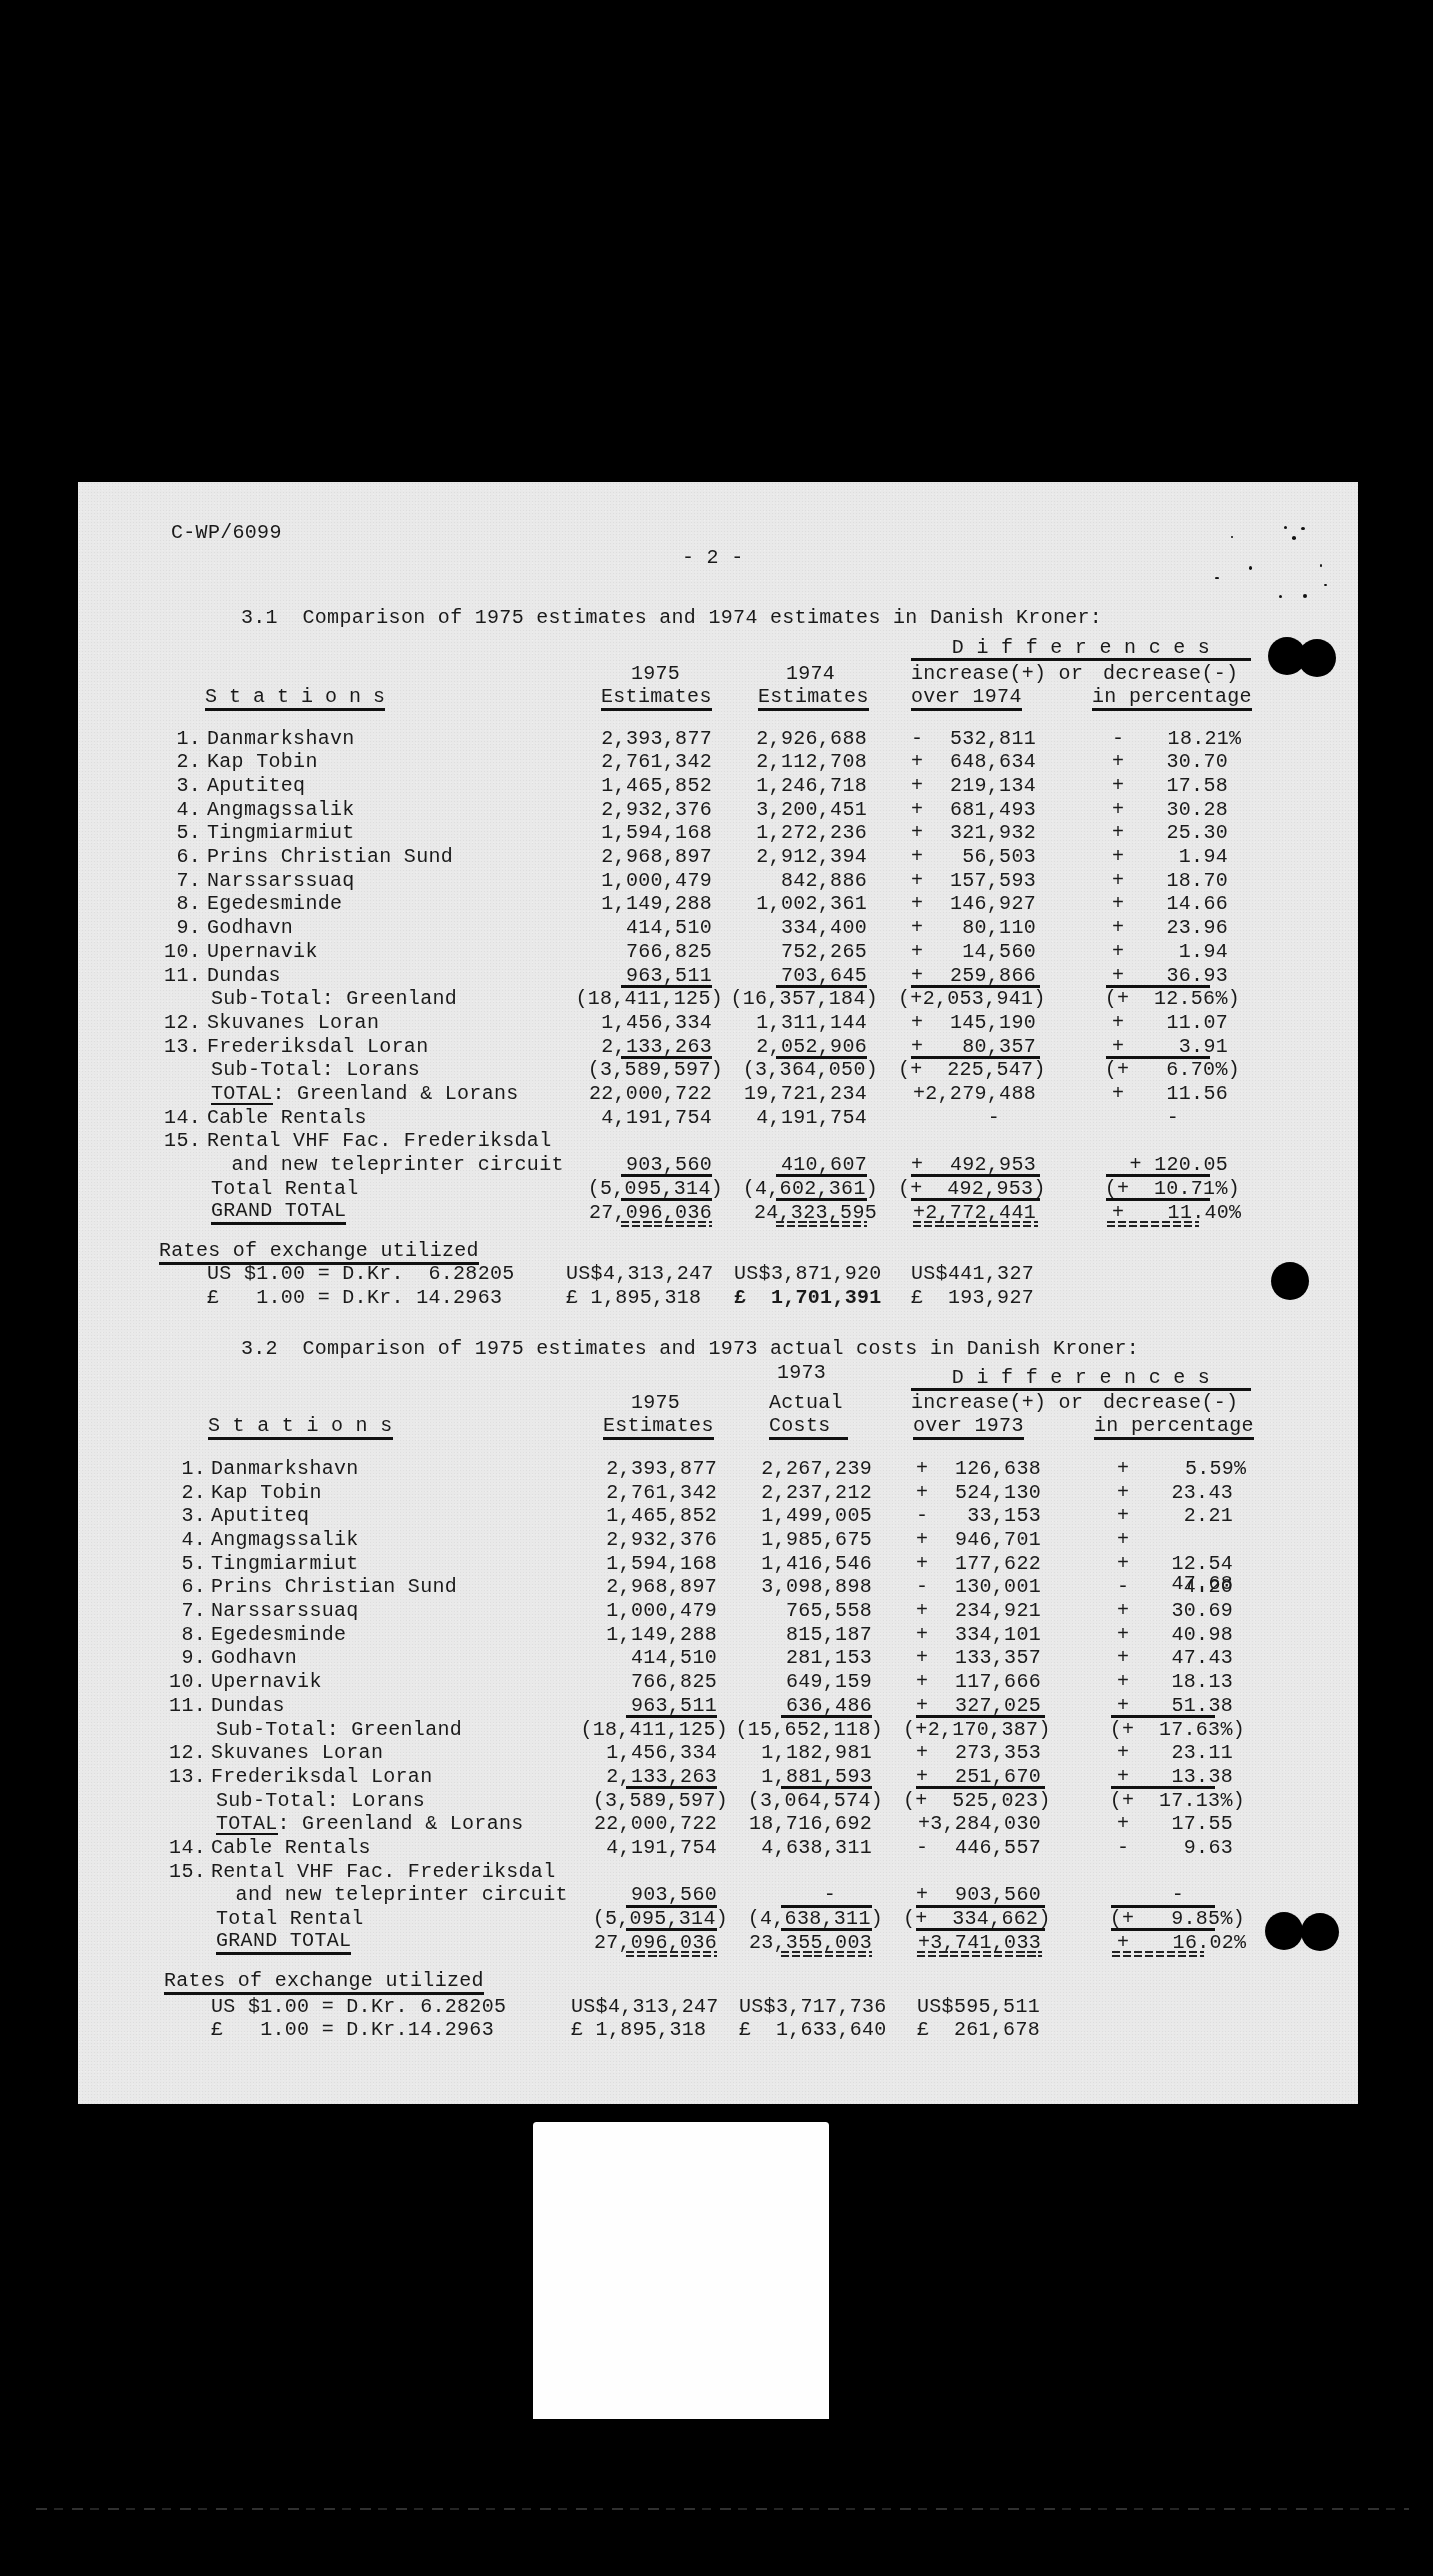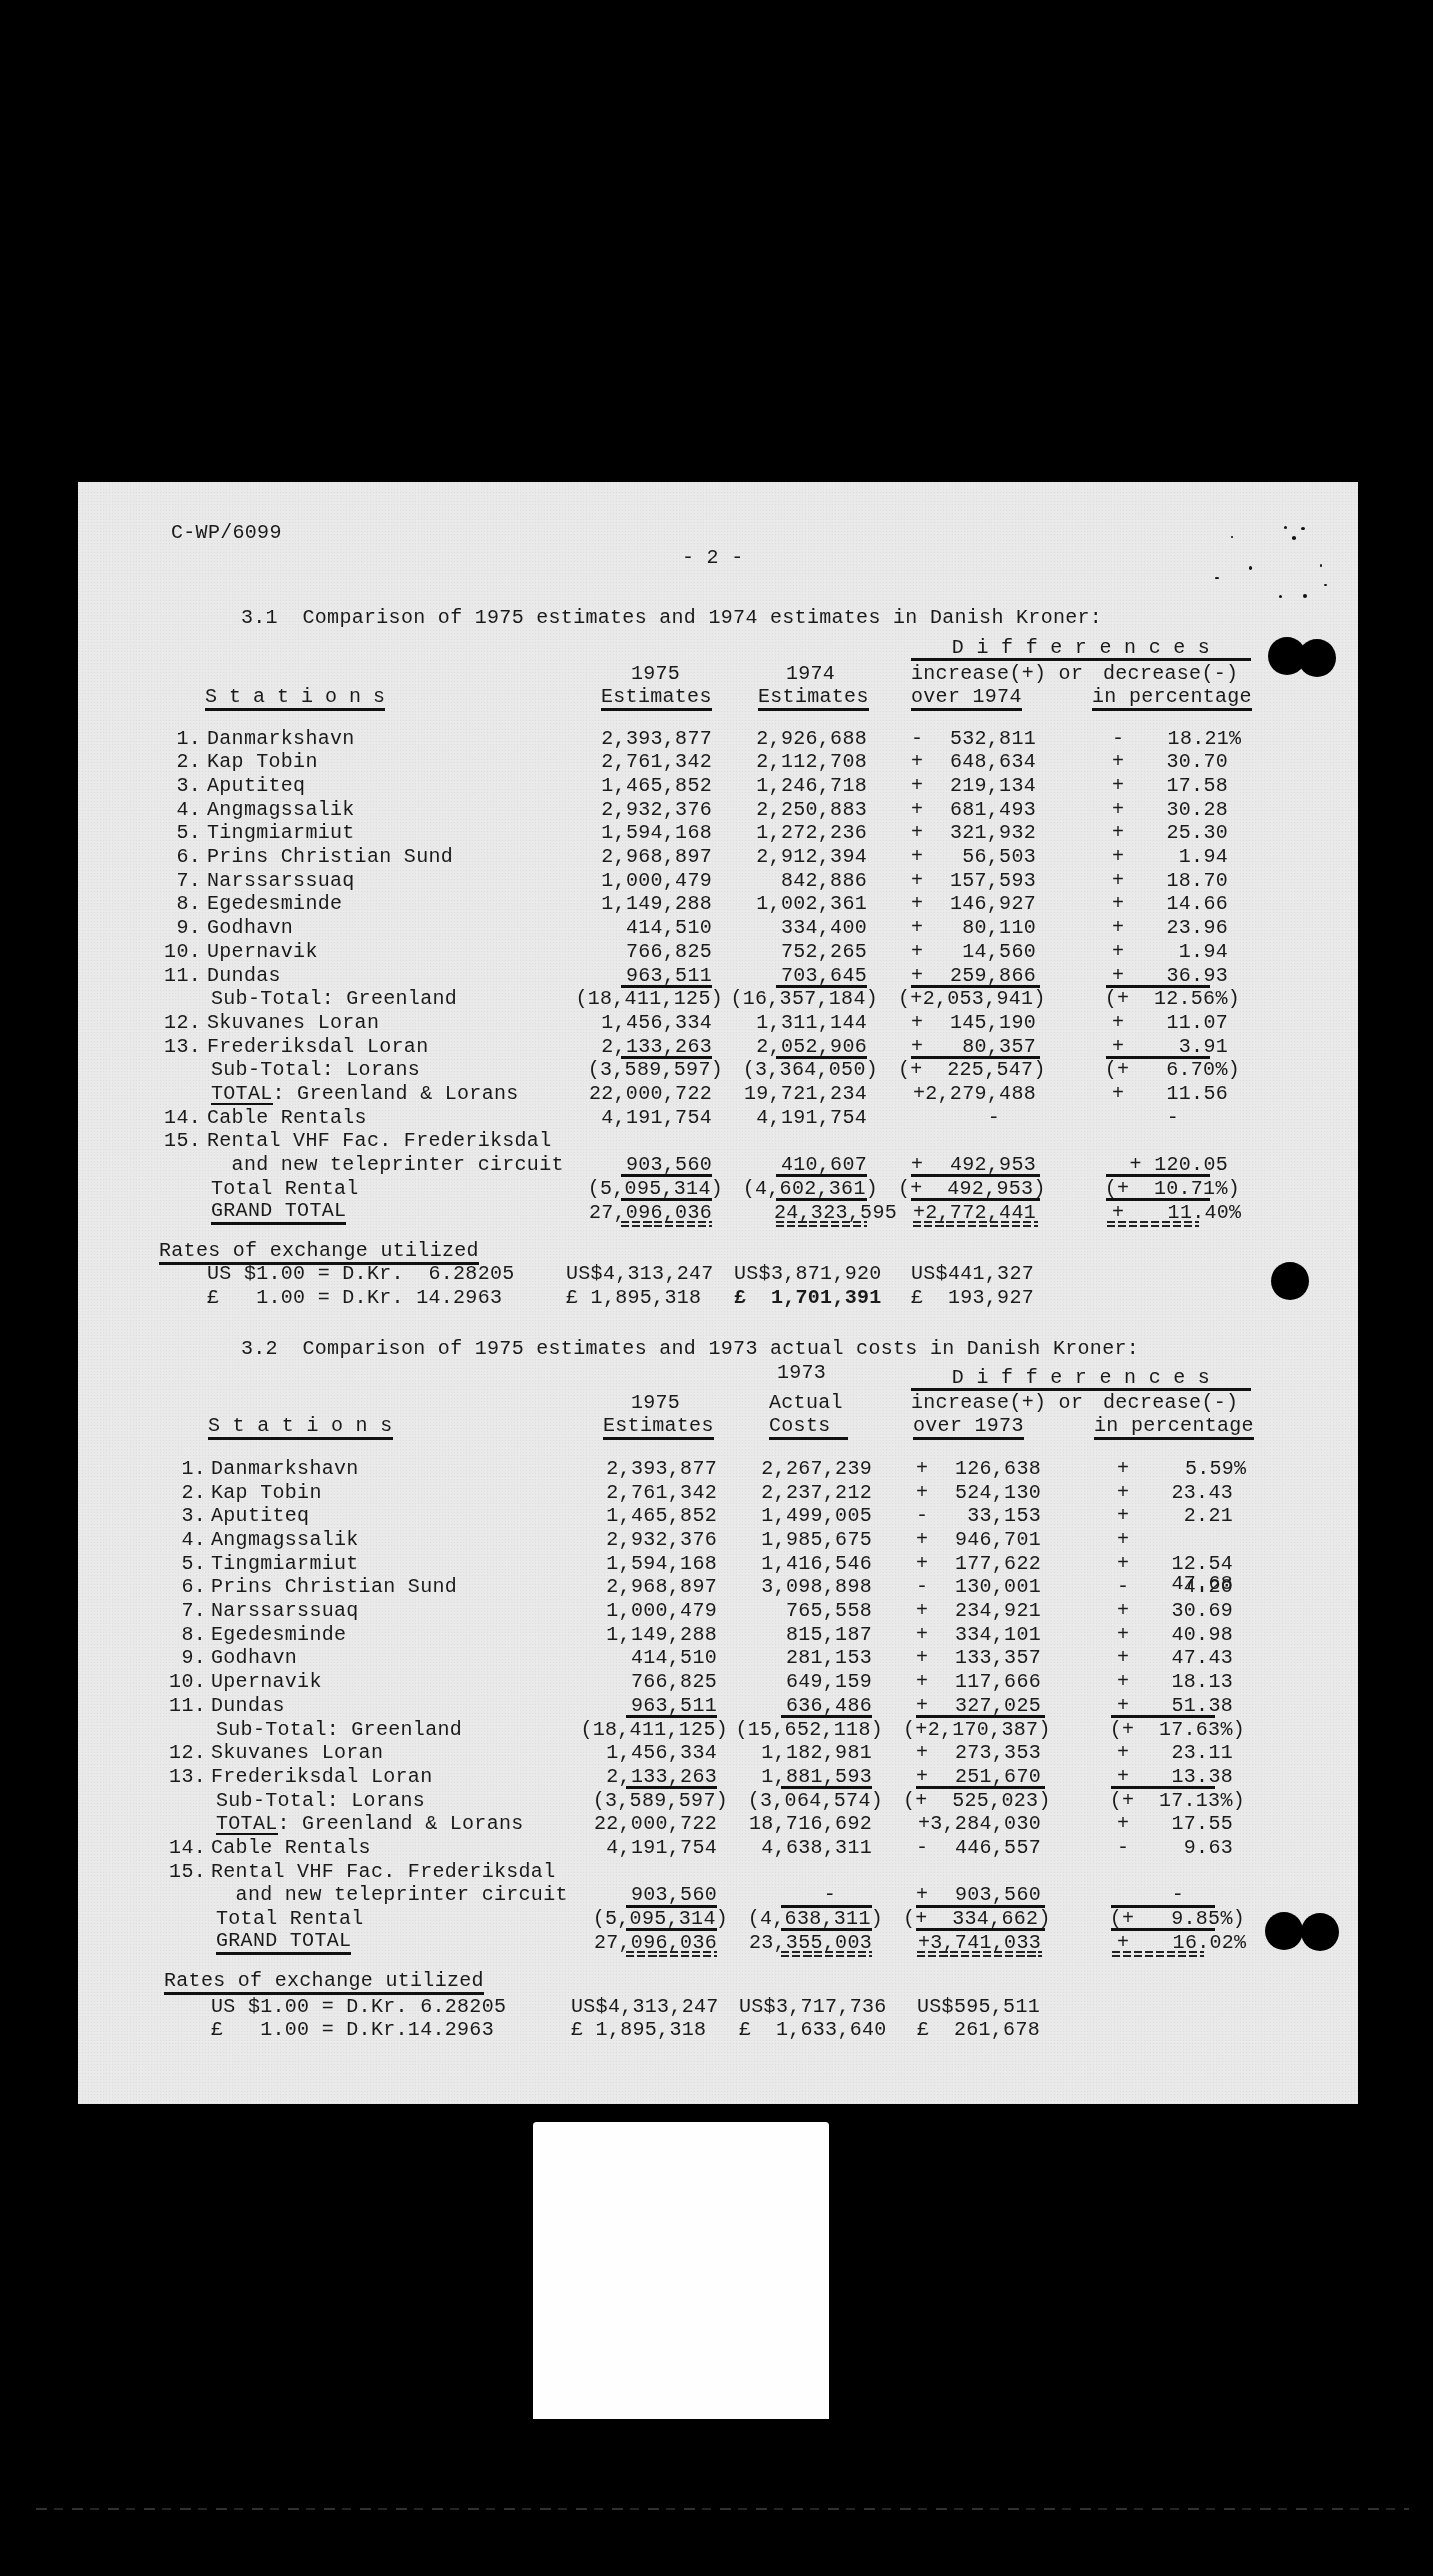--- a/index.html
+++ b/index.html
@@ -102,21 +102,21 @@
     <div class="t " style="left: 207px; top: 774px;">Aputiteq</div>
     <div class="t r" style="left: 530px; top: 774px; width: 182px;">1,465,852</div>
     <div class="t r" style="left: 685px; top: 774px; width: 182px;">1,246,718</div>
     <div class="t " style="left: 911px; top: 774px;">+</div>
     <div class="t r" style="left: 842px; top: 774px; width: 194px;">219,134</div>
     <div class="t " style="left: 1112px; top: 774px;">+</div>
     <div class="t r" style="left: 1034px; top: 774px; width: 194px;">17.58</div>
     <div class="t r" style="left: 152px; top: 798px; width: 49px; text-align: right;">4.</div>
     <div class="t " style="left: 207px; top: 798px;">Angmagssalik</div>
     <div class="t r" style="left: 530px; top: 798px; width: 182px;">2,932,376</div>
-    <div class="t r" style="left: 685px; top: 798px; width: 182px;">2,250,883</div>
+    <div class="t r" style="left: 685px; top: 798px; width: 182px;">3,200,451</div>
     <div class="t " style="left: 911px; top: 798px;">+</div>
     <div class="t r" style="left: 842px; top: 798px; width: 194px;">681,493</div>
     <div class="t " style="left: 1112px; top: 798px;">+</div>
     <div class="t r" style="left: 1034px; top: 798px; width: 194px;">30.28</div>
     <div class="t r" style="left: 152px; top: 821px; width: 49px; text-align: right;">5.</div>
     <div class="t " style="left: 207px; top: 821px;">Tingmiarmiut</div>
     <div class="t r" style="left: 530px; top: 821px; width: 182px;">1,594,168</div>
     <div class="t r" style="left: 685px; top: 821px; width: 182px;">1,272,236</div>
     <div class="t " style="left: 911px; top: 821px;">+</div>
     <div class="t r" style="left: 842px; top: 821px; width: 194px;">321,932</div>
@@ -239,21 +239,21 @@
     <div class="t " style="left: 211px; top: 1177px;">Total Rental</div>
     <div class="t r" style="left: 530px; top: 1177px; width: 182px; margin-left: 11px;">(5,095,314)</div>
     <div class="t r" style="left: 685px; top: 1177px; width: 182px; margin-left: 11px;">(4,602,361)</div>
     <div class="t " style="left: 911px; top: 1177px;"></div>
     <div class="t r" style="left: 842px; top: 1177px; width: 194px; margin-left: 9.7px;">(+  492,953)</div>
     <div class="t " style="left: 1112px; top: 1177px;"></div>
     <div class="t r" style="left: 1034px; top: 1177px; width: 194px; margin-left: 12px;">(+  10.71%)</div>
     <div class="t r" style="left: 152px; top: 1201px; width: 49px; text-align: right;"></div>
     <div class="t " style="left: 211px; top: 1201px; border-bottom: 3px solid rgb(17, 17, 17); line-height: 20.7px;">GRAND TOTAL</div>
     <div class="t r" style="left: 530px; top: 1201px; width: 182px;">27,096,036</div>
-    <div class="t r" style="left: 715px; top: 1201px; width: 182px;">24,323,595</div>
+    <div class="t r" style="left: 695px; top: 1201px; width: 182px;">24,323,595</div>
     <div class="t " style="left: 911px; top: 1201px;"></div>
     <div class="t r" style="left: 842px; top: 1201px; width: 194px;">+2,772,441</div>
     <div class="t " style="left: 1112px; top: 1201px;">+</div>
     <div class="t r" style="left: 1034px; top: 1201px; width: 194px; margin-left: 13.4px;">11.40%</div>
     <div class="rule" style="left: 621px; top: 985px; width: 91px;"></div>
     <div class="rule" style="left: 776px; top: 985px; width: 91px;"></div>
     <div class="rule" style="left: 911px; top: 985px; width: 129px;"></div>
     <div class="rule" style="left: 1106px; top: 985px; width: 104px;"></div>
     <div class="rule" style="left: 621px; top: 1056px; width: 91px;"></div>
     <div class="rule" style="left: 776px; top: 1056px; width: 91px;"></div>

